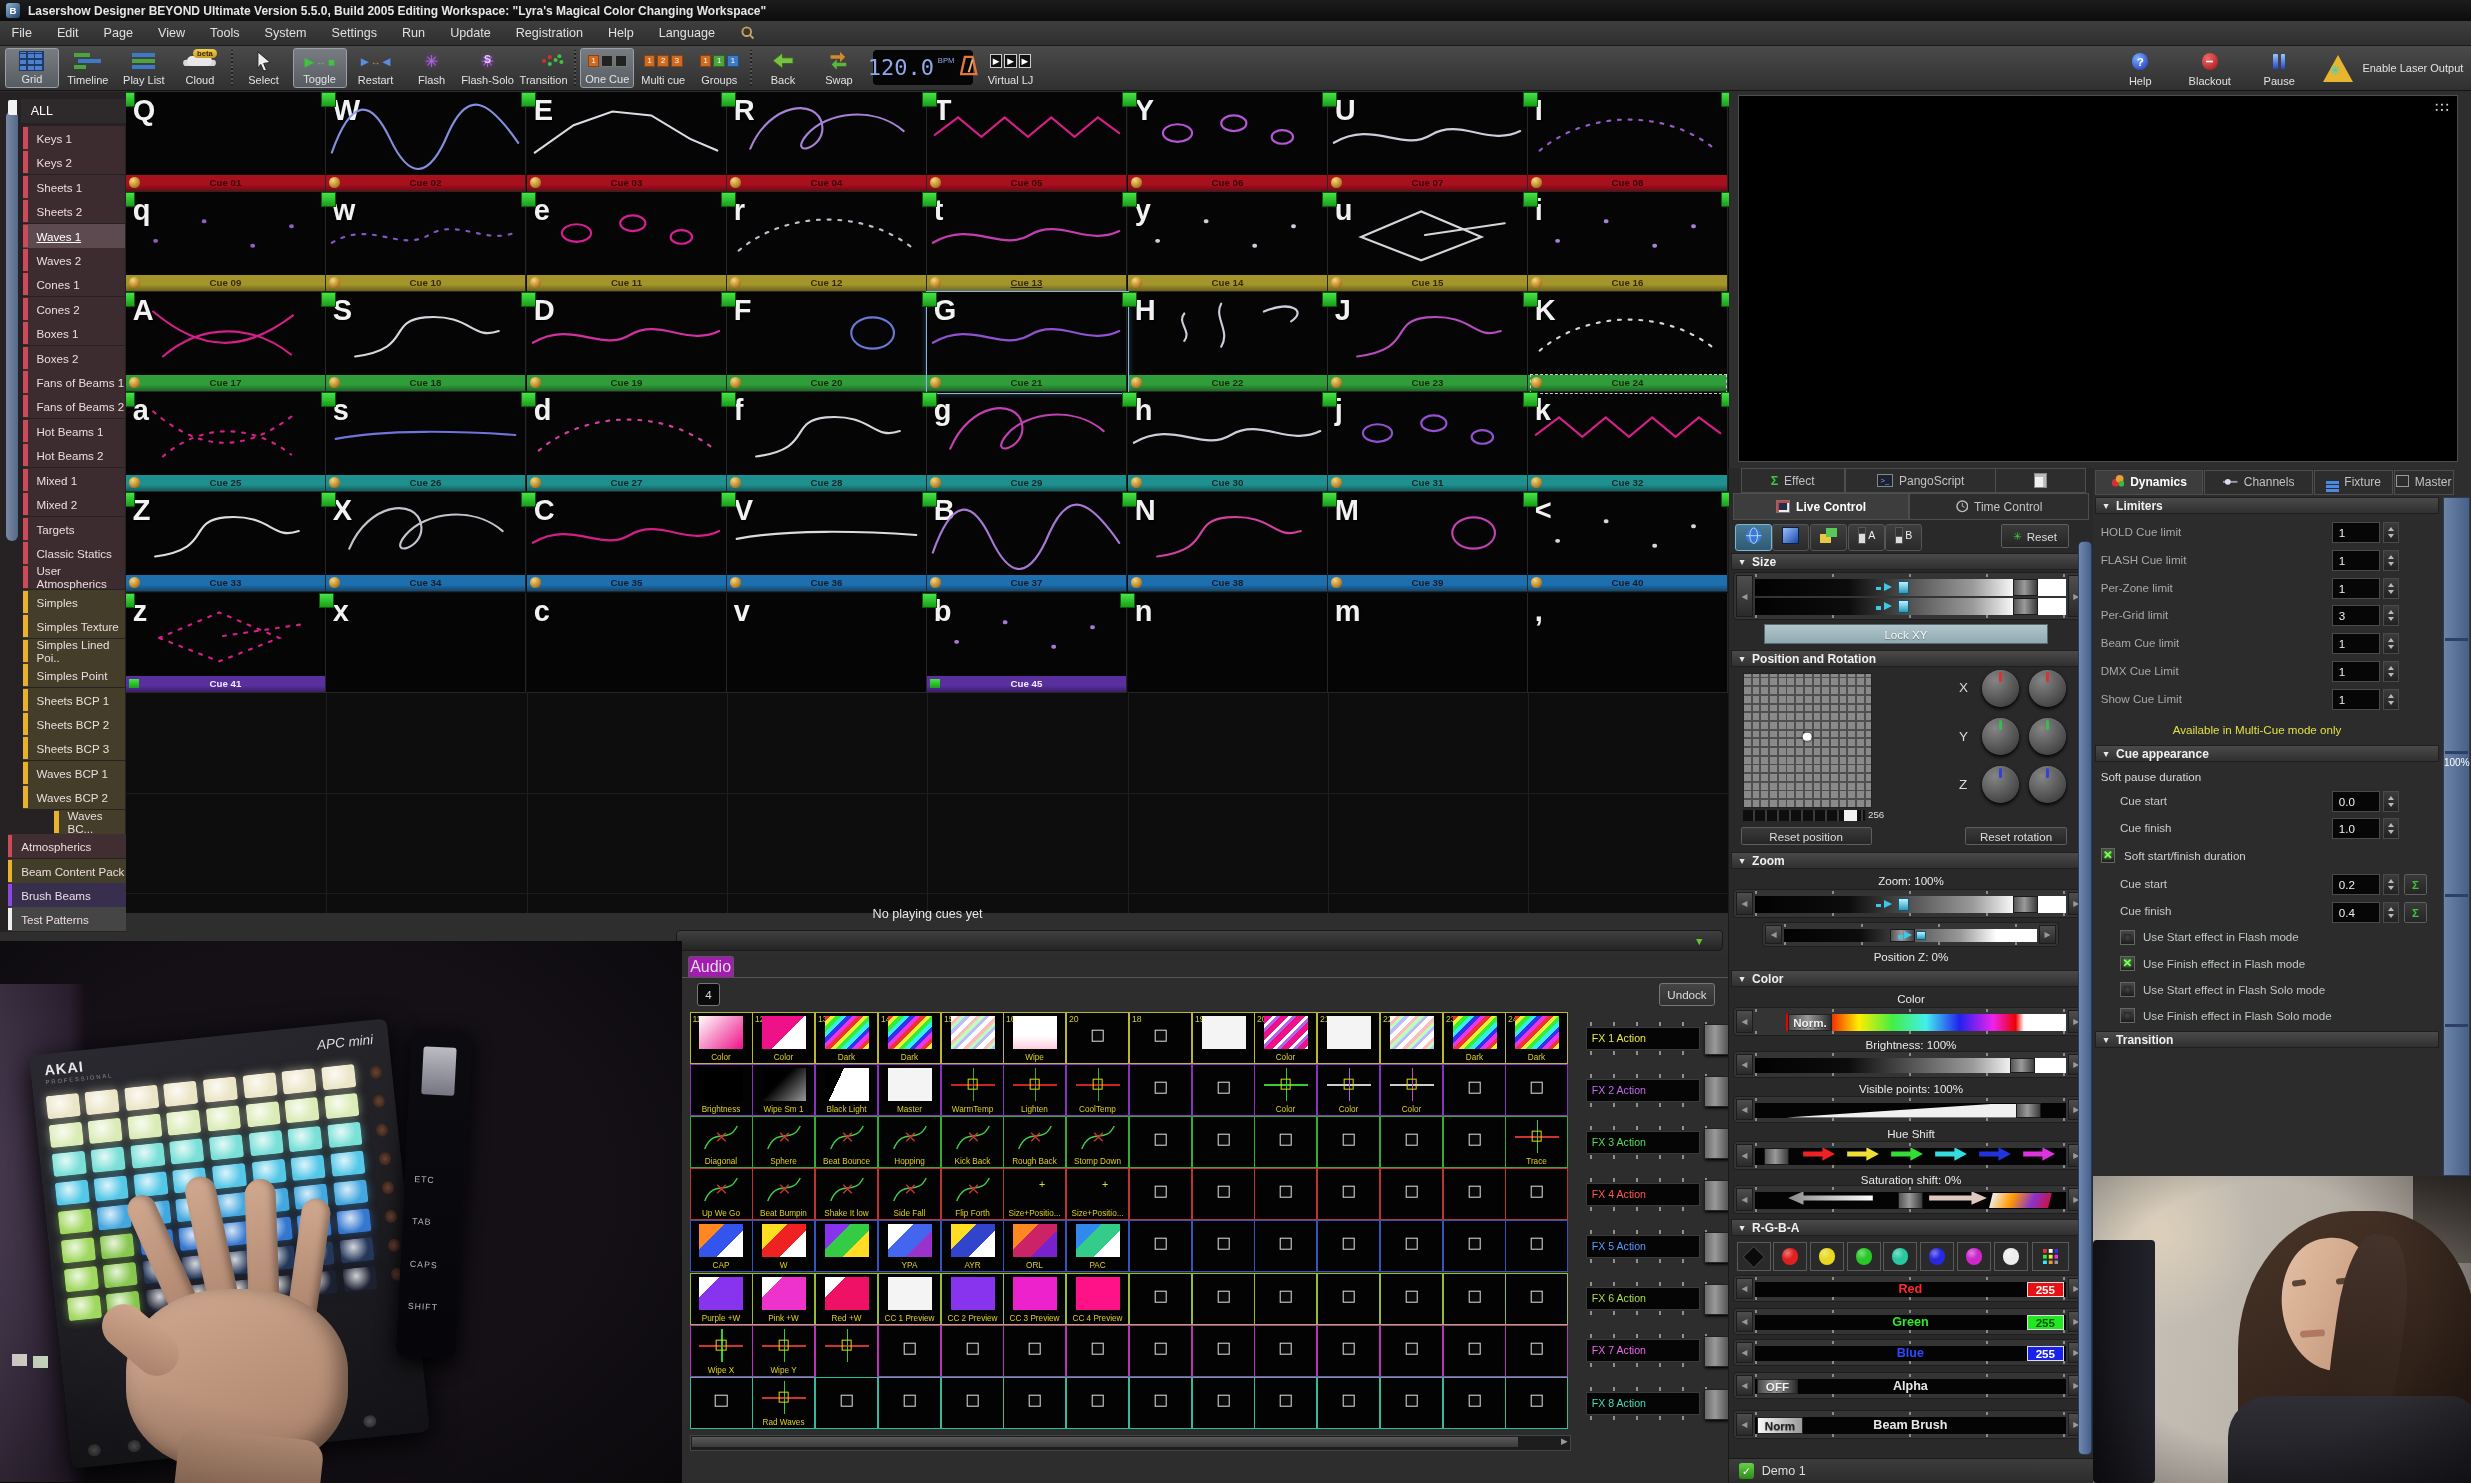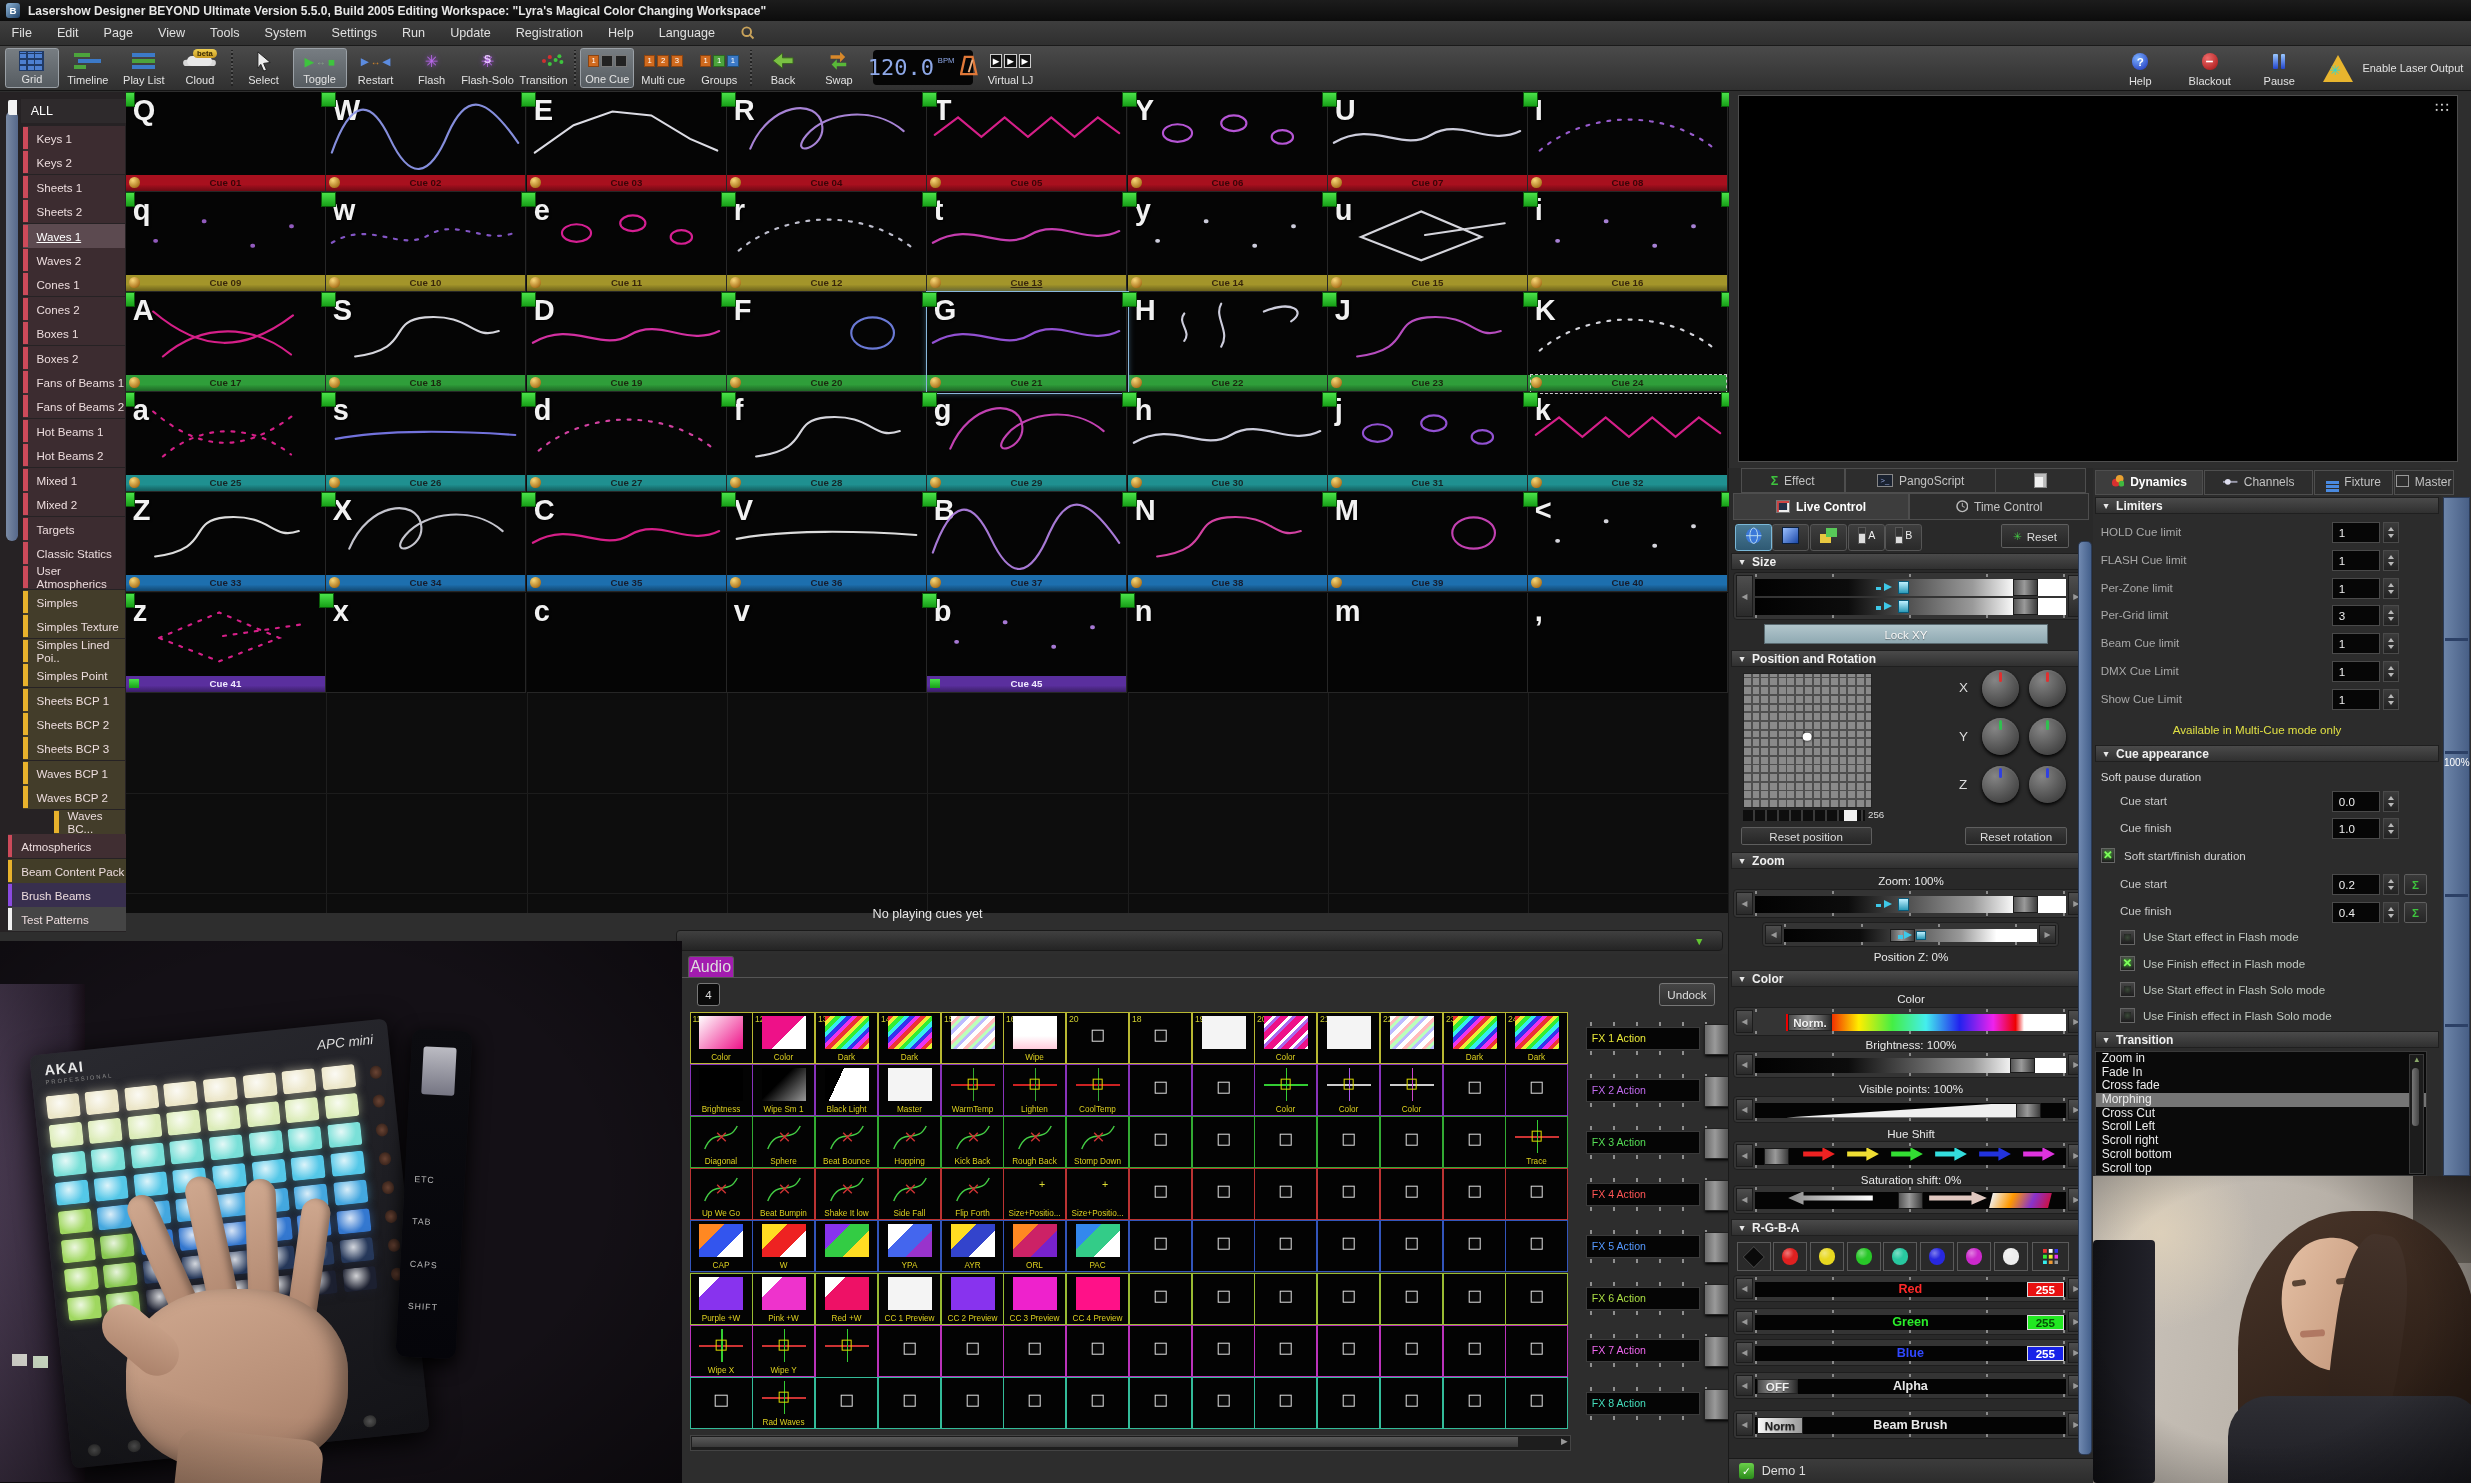--- a/index.html
+++ b/index.html
@@ -1860,35 +1860,20 @@
       <div class="cb on" style="left: 27px; top: 488px;"></div>
       <div class="dlabel" style="left: 50px; top: 489px; color: rgb(192, 200, 192);">Use Finish effect in  Flash mode</div>
       <div class="cb off" style="left: 27px; top: 514px;"></div>
       <div class="dlabel" style="left: 50px; top: 515px; color: rgb(192, 200, 192);">Use Start effect in  Flash Solo mode</div>
       <div class="cb off" style="left: 27px; top: 540px;"></div>
       <div class="dlabel" style="left: 50px; top: 541px; color: rgb(192, 200, 192);">Use Finish effect in  Flash Solo mode</div>
       <div class="sect" style="top: 563px;">
         <span class="tri">▼</span>
         <span>Transition</span>
       </div>
-      <div id="translist" style="left: 1.9px; top: 583px; width: 332px; height: 125px;">
-        <div class="titem">Zoom in</div>
-        <div class="titem">Fade In</div>
-        <div class="titem">Cross fade</div>
-        <div class="titem sel">Morphing</div>
-        <div class="titem">Cross Cut</div>
-        <div class="titem">Scroll Left</div>
-        <div class="titem">Scroll right</div>
-        <div class="titem">Scroll bottom</div>
-        <div class="titem">Scroll top</div>
-        <div style="position: absolute; right: 1.9px; top: 1.9px; width: 12.6px; height: 118px; background: rgb(28, 28, 28); border: 1px solid rgb(58, 58, 58);">
-          <div style="position: absolute; left: 0px; top: 0px; width: 100%; text-align: center; color: rgb(138, 168, 106); font-size: 7.7px;">▲</div>
-          <div style="position: absolute; left: 1.4px; top: 13.5px; width: 7.7px; height: 58px; background: linear-gradient(90deg, rgb(119, 119, 119), rgb(68, 68, 68)); border-radius: 3.9px;"></div>
-        </div>
-      </div>
     </div>
   <div class="abs" id="innerscroll"></div>
   <div class="abs" id="rightstrip">
       <span>100%</span>
       <div class="notch" style="top: 140px;"></div>
       <div class="notch" style="top: 253px;"></div>
       <div class="notch" style="top: 396px;"></div>
       <div class="notch" style="top: 526px;"></div>
     </div>
   <div class="abs" id="webcamL">

